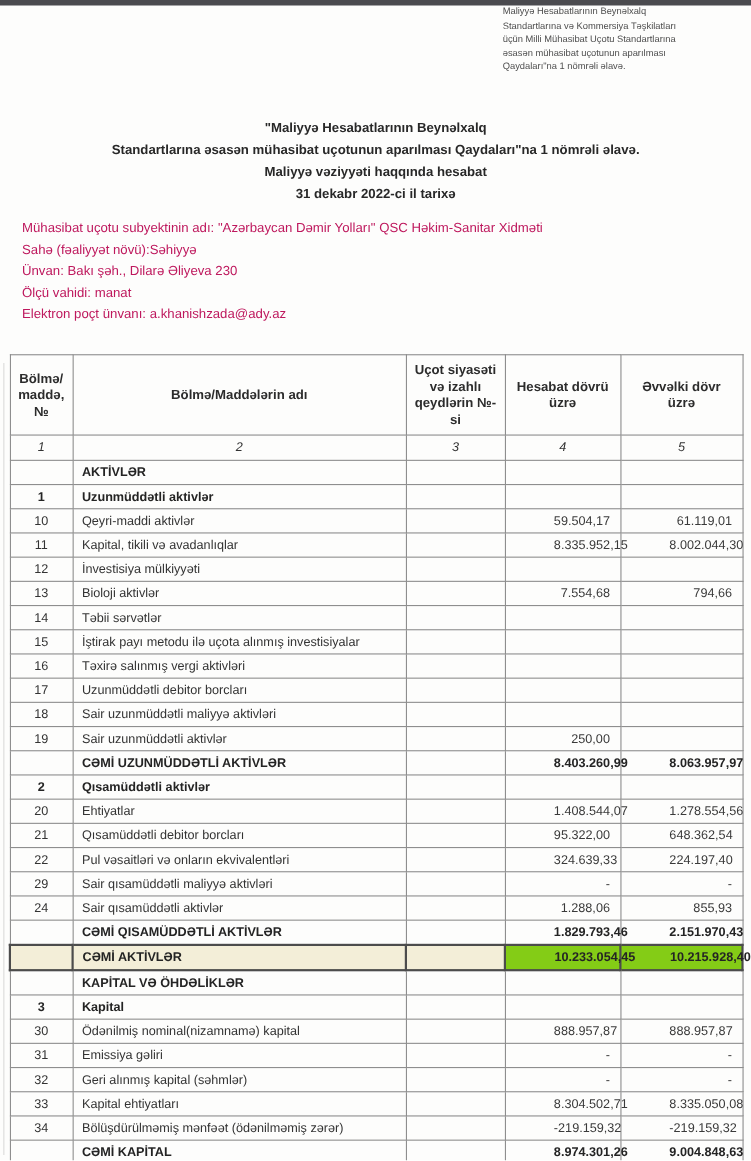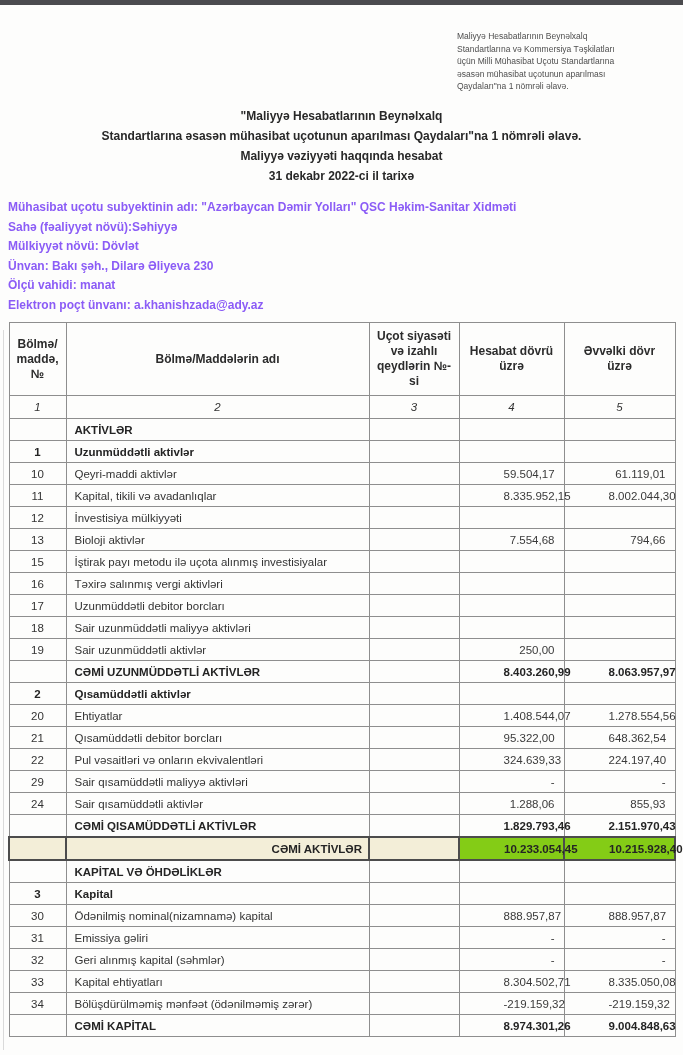--- a/index.html
+++ b/index.html
@@ -6,30 +6,30 @@
   .page {
     position:relative; width:683px; height:1055px;
     background:#fdfdfc; overflow:hidden;
     font-family:"Liberation Sans", sans-serif;
     color:#2f2f2f;
   }
   .topbar { position:absolute; top:0; left:0; width:683px; height:5px; background:#4b4b4f; }
   .scan-edge { position:absolute; left:3px; top:330px; width:1px; height:720px; background:#dadada; }
 
   .top-note {
-    position:absolute; top:30px; left:457px; width:215px;
+    position:absolute; top:4px; left:457px; width:215px;
     font-size:8.5px; line-height:12.6px; color:#4e4e4e; text-align:left;
   }
   .title-block {
     position:absolute; top:106px; left:0; width:683px;
     text-align:center; font-weight:bold; font-size:12px; line-height:20px; color:#282828;
   }
   .info-block {
-    position:absolute; top:198px; left:8px; width:640px;
-    font-weight:bold; font-size:12px; line-height:19.5px; color:#8b5cf6;
+    position:absolute; top:198px; left:20px; width:640px;
+    font-weight:normal; font-size:12px; line-height:19.5px; color:#be185d;
   }
 
   table.report {
     position:absolute; top:322px; left:8px; width:666px;
     border-collapse:collapse; table-layout:fixed;
     font-size:11.5px; color:#333333;
   }
   table.report col.c1 { width:57px; }
   table.report col.c2 { width:303px; }
   table.report col.c3 { width:90px; }
@@ -48,21 +48,21 @@
     color:#333333; vertical-align:middle;
   }
 
   tbody td { height:21px; vertical-align:middle; padding:0 6px; }
   tbody td.no   { text-align:center; padding:0 2px; }
   tbody td.name { text-align:left; padding-left:8px; white-space:nowrap; }
   tbody td.notes{ }
   tbody td.val  { text-align:right; padding-right:9px; white-space:nowrap; color:#3a3a3a;padding-left:44px; }
 
   tbody tr.bold td { font-weight:bold; color:#242424; }
-  tbody tr.hl td { border:2px solid #4c4c4c; background:#f3eed8;text-align:right; }
+  tbody tr.hl td { border:2px solid #4c4c4c; background:#f3eed8; }
   tbody tr.hl td.val { background:#84cc16; }
 
   td.negcell .minus { float:left; }
 </style>
 </head>
 <body>
 
 <div class="page">
   <div class="topbar"></div>
   <div class="scan-edge"></div>
@@ -78,21 +78,20 @@
   <div class="title-block">
     <div>"Maliyyə Hesabatlarının Beynəlxalq</div>
     <div>Standartlarına əsasən mühasibat uçotunun aparılması Qaydaları"na 1 nömrəli əlavə.</div>
     <div>Maliyyə vəziyyəti haqqında hesabat</div>
     <div>31 dekabr 2022-ci il tarixə</div>
   </div>
 
   <div class="info-block">
     <div>Mühasibat uçotu subyektinin adı: "Azərbaycan Dəmir Yolları" QSC Həkim-Sanitar Xidməti</div>
     <div>Sahə (fəaliyyət növü):Səhiyyə</div>
-    <div>Mülkiyyət növü: Dövlət</div>
     <div>Ünvan: Bakı şəh., Dilarə Əliyeva 230</div>
     <div>Ölçü vahidi: manat</div>
     <div>Elektron poçt ünvanı: a.khanishzada@ady.az</div>
   </div>
 
   <table class="report">
     <colgroup>
       <col class="c1">
         <col class="c2">
         <col class="c3">
@@ -159,20 +158,27 @@
           <td class="val"></td>
         </tr>
         <tr>
           <td class="no">13</td>
           <td class="name">Bioloji aktivlər</td>
           <td class="notes"></td>
           <td class="val">7.554,68</td>
           <td class="val">794,66</td>
         </tr>
         <tr>
+          <td class="no">14</td>
+          <td class="name">Təbii sərvətlər</td>
+          <td class="notes"></td>
+          <td class="val"></td>
+          <td class="val"></td>
+        </tr>
+        <tr>
           <td class="no">15</td>
           <td class="name">İştirak payı metodu ilə uçota alınmış investisiyalar</td>
           <td class="notes"></td>
           <td class="val"></td>
           <td class="val"></td>
         </tr>
         <tr>
           <td class="no">16</td>
           <td class="name">Təxirə salınmış vergi aktivləri</td>
           <td class="notes"></td>

